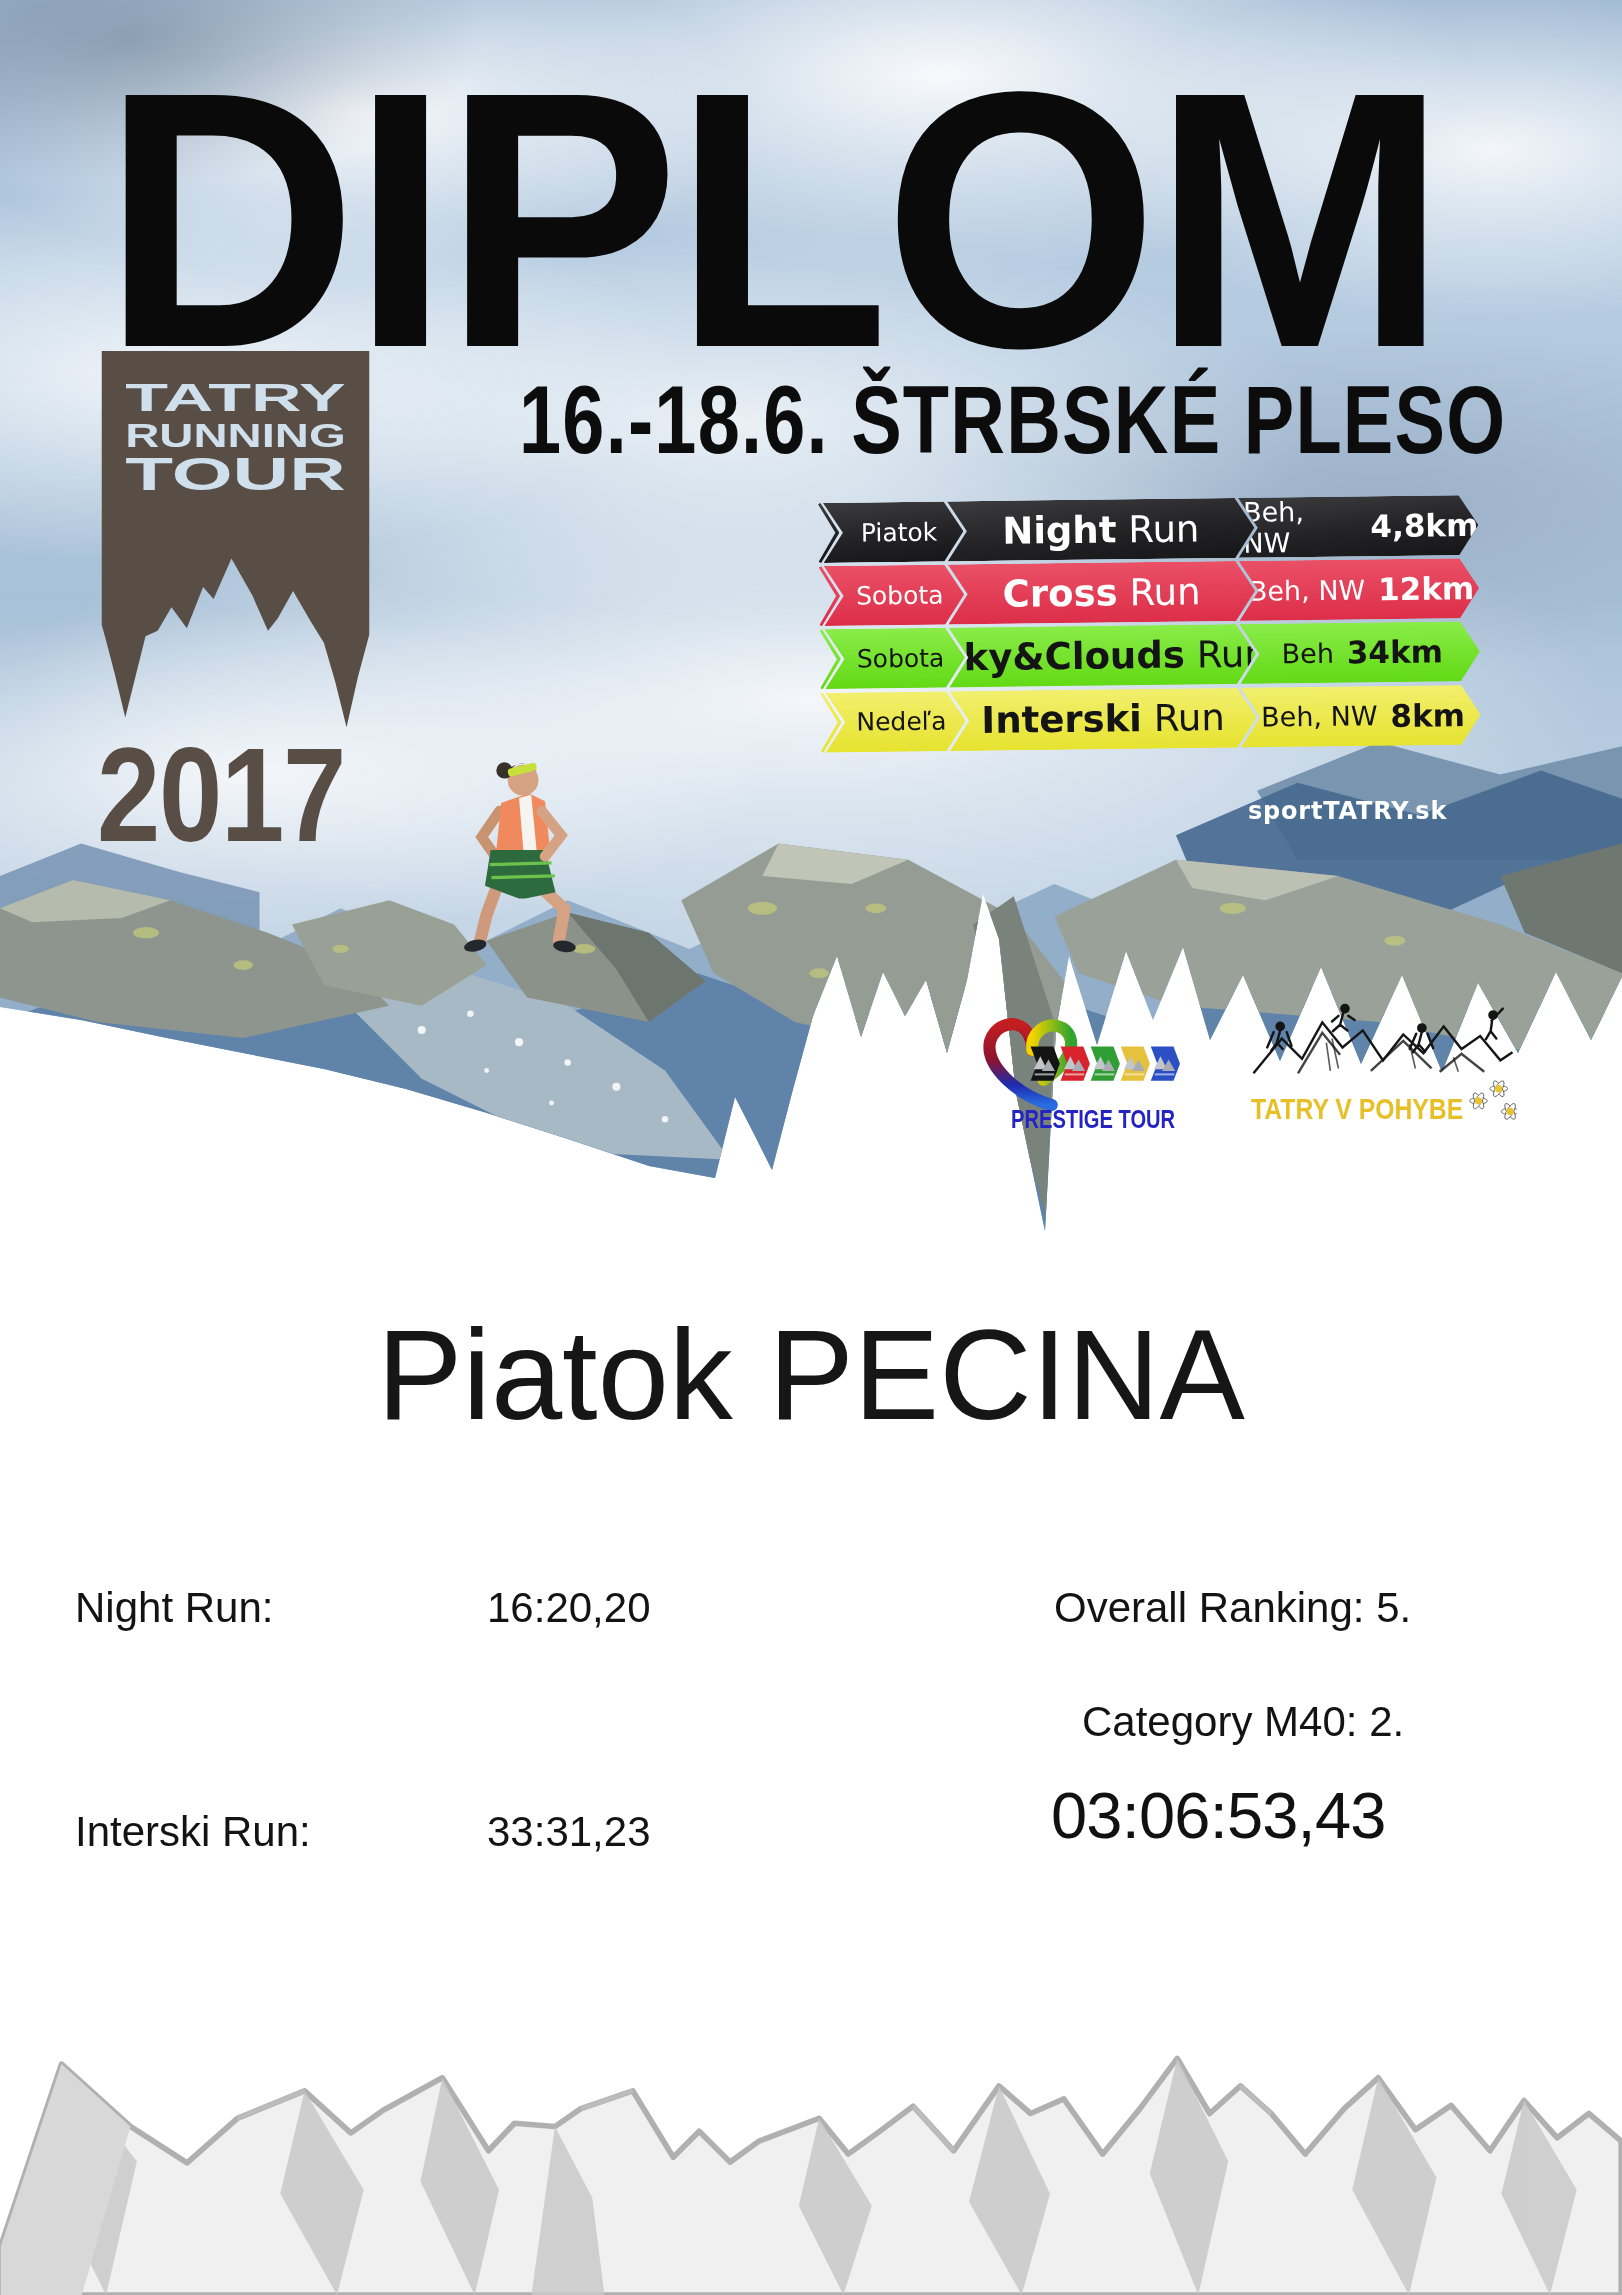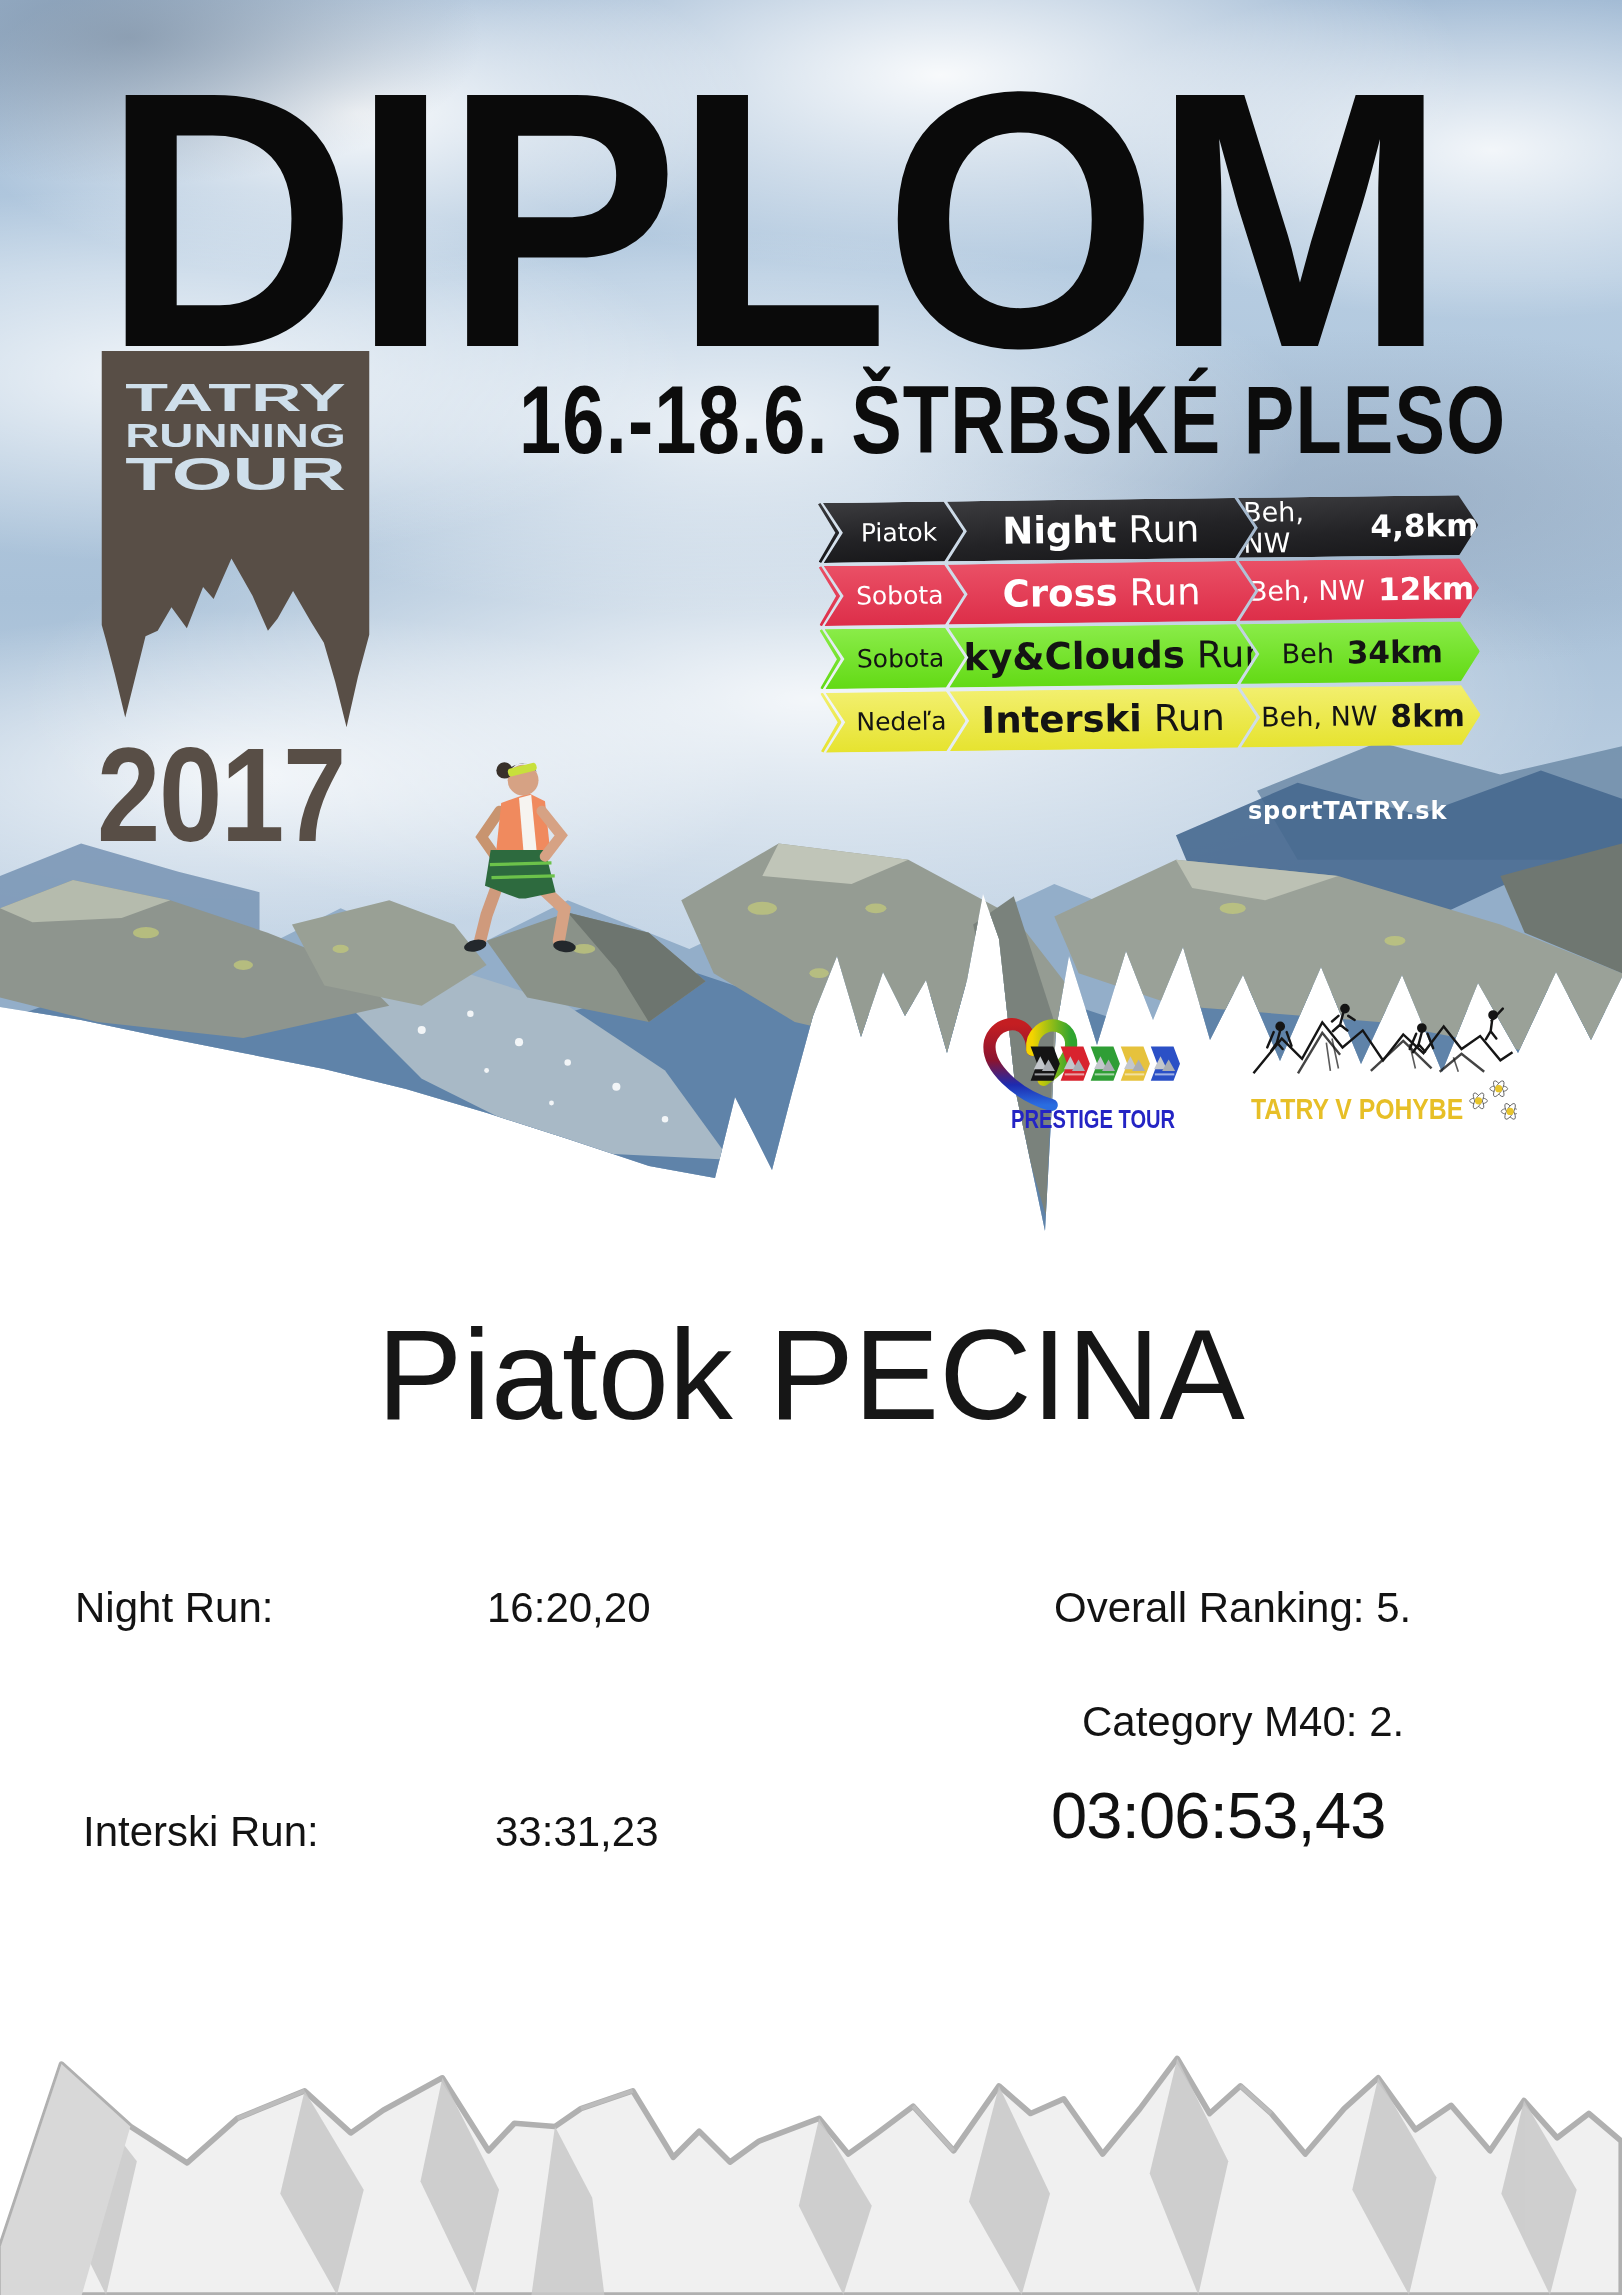--- a/index.html
+++ b/index.html
@@ -80,21 +80,21 @@
   #logo-pohybe   { position:absolute; left:1249px; top:994px; }
   
   #participant {
     position:absolute; left:0; top:1311px; width:1622px; text-align:center;
     font-size:128px; line-height:1; color:#161616; white-space:nowrap;
   }
   .res-row { position:absolute; font-size:42px; line-height:1.2; color:#131313; white-space:nowrap; }
   .res-label { display:inline-block; width:412px; }
   #res-0 { left:75px;  top:1583px; }
   #res-1 { left:75px;  top:1697px; }
-  #res-2 { left:83px;  top:1807px; }
+  #res-2 { left:75px;  top:1807px; }
   #rank-overall  { left:1054px; top:1583px; }
   #rank-category { left:1054px; top:1697px;margin-left:28px; }
   #total-time {
     position:absolute; left:1051px; top:1783px; font-size:65px; line-height:1;
     color:#111111; letter-spacing:-0.8px; white-space:nowrap;
   }
   
   #bottom-range { position:absolute; left:0; top:1979px; }
 </style>
 </head>

